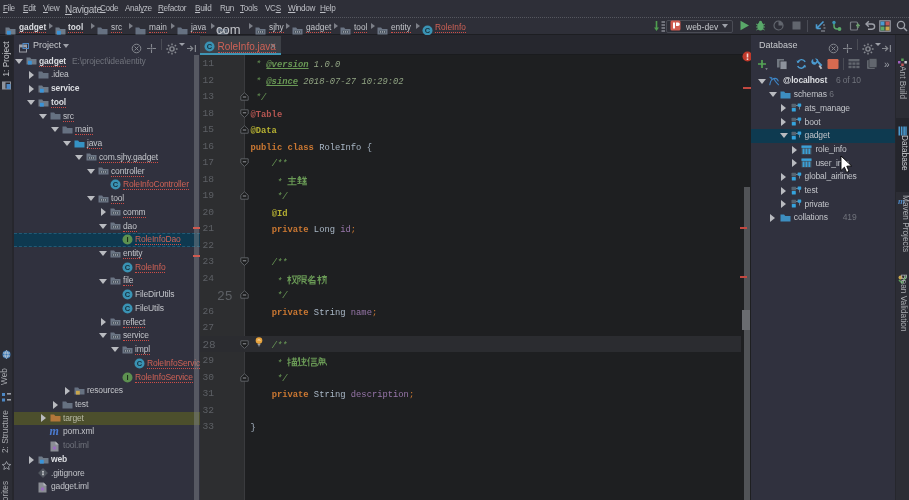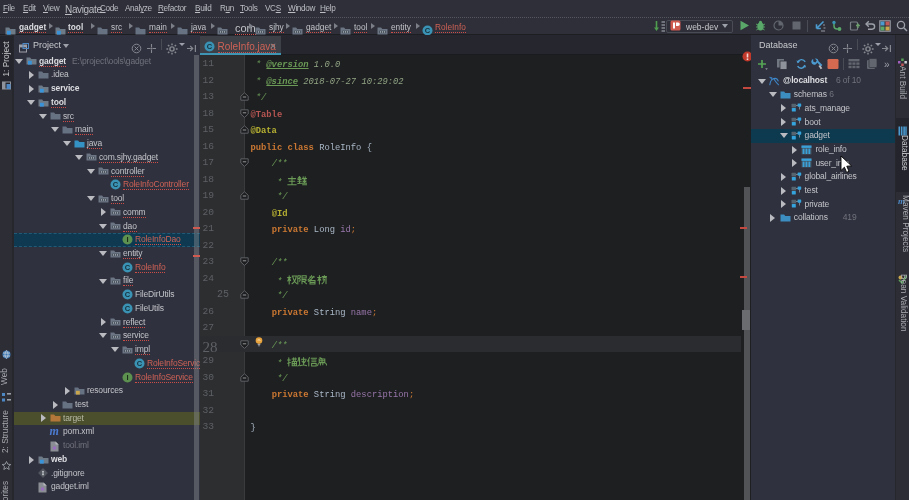--- a/index.html
+++ b/index.html
@@ -64,21 +64,21 @@
 <div class="a" style="left:211px;top:23px;width:0;height:0;border-top:3.5px solid transparent;border-bottom:3.5px solid transparent;border-left:4.5px solid #7c7f87"></div>
 <div class="a" style="left:217px;top:25.5px">
     <svg style="" width="11" height="9" viewBox="0 0 11 9">
       <path d="M0.5 1.5 h3.6 l1.2 1.6 h5.2 v5.4 h-10 z" fill="#6b7584"></path>
       <rect x="2" y="4.6" width="7" height="2.6" fill="#4b5560"></rect>
       <circle cx="3.5" cy="5.9" r="0.55" fill="#c9cbd0"></circle>
       <circle cx="5.5" cy="5.9" r="0.55" fill="#c9cbd0"></circle>
       <circle cx="7.5" cy="5.9" r="0.55" fill="#c9cbd0"></circle>
     </svg>
   </div>
-<div class="a wv" style="left:235px;top:22px;font-size:11px;color:#c2c4c9">com</div>
+<div class="a wv" style="left:216px;top:22px;font-size:13px;color:#c2c4c9">com</div>
 <div class="a" style="left:249px;top:23px;width:0;height:0;border-top:3.5px solid transparent;border-bottom:3.5px solid transparent;border-left:4.5px solid #7c7f87"></div>
 <div class="a" style="left:255px;top:25.5px">
     <svg style="" width="11" height="9" viewBox="0 0 11 9">
       <path d="M0.5 1.5 h3.6 l1.2 1.6 h5.2 v5.4 h-10 z" fill="#6b7584"></path>
       <rect x="2" y="4.6" width="7" height="2.6" fill="#4b5560"></rect>
       <circle cx="3.5" cy="5.9" r="0.55" fill="#c9cbd0"></circle>
       <circle cx="5.5" cy="5.9" r="0.55" fill="#c9cbd0"></circle>
       <circle cx="7.5" cy="5.9" r="0.55" fill="#c9cbd0"></circle>
     </svg>
   </div>
@@ -207,21 +207,21 @@
     </svg>
   </div>
 <div class="arrD" style="left:15.0px;top:58.8px"></div>
 <div class="a" style="left:25.5px;top:56.3px">
     <svg style="" width="11" height="9" viewBox="0 0 11 9">
       <path d="M0.5 1.5 h3.6 l1.2 1.6 h5.2 v5.4 h-10 z" fill="#6f7a87"></path>
       <rect x="2" y="4.8" width="3.8" height="3.8" fill="#3a93d8"></rect>
     </svg>
   </div>
 <div class="tr wv" style="left:39.0px;top:55.7px;font-weight:bold;color:#dadce0">gadget</div>
-<div class="tr" style="left:72.0px;top:55.7px;color:#70737c">E:\project\ools\gadget</div>
+<div class="tr" style="left:72.0px;top:55.7px;color:#70737c">E:\project\idea\entity</div>
 <div class="arrR" style="left:28.5px;top:71.0px"></div>
 <div class="a" style="left:37.5px;top:70.0px">
     <svg style="" width="11" height="9" viewBox="0 0 11 9">
       <path d="M0.5 1.5 h3.6 l1.2 1.6 h5.2 v5.4 h-10 z" fill="#667181"></path>
     </svg>
   </div>
 <div class="tr" style="left:51.0px;top:69.4px;color:#c2c4c9">.idea</div>
 <div class="arrR" style="left:28.5px;top:84.8px"></div>
 <div class="a" style="left:37.5px;top:83.8px">
     <svg style="" width="11" height="9" viewBox="0 0 11 9">
@@ -503,24 +503,24 @@
 <div class="a" style="left:202.5px;top:124.3px;font-family:Liberation Mono;font-size:9.6px;color:#5d6065">15</div>
 <div class="a" style="left:202.5px;top:140.8px;font-family:Liberation Mono;font-size:9.6px;color:#5d6065">16</div>
 <div class="a" style="left:202.5px;top:157.3px;font-family:Liberation Mono;font-size:9.6px;color:#5d6065">17</div>
 <div class="a" style="left:202.5px;top:173.8px;font-family:Liberation Mono;font-size:9.6px;color:#5d6065">18</div>
 <div class="a" style="left:202.5px;top:190.3px;font-family:Liberation Mono;font-size:9.6px;color:#5d6065">19</div>
 <div class="a" style="left:202.5px;top:206.8px;font-family:Liberation Mono;font-size:9.6px;color:#5d6065">20</div>
 <div class="a" style="left:202.5px;top:223.3px;font-family:Liberation Mono;font-size:9.6px;color:#5d6065">21</div>
 <div class="a" style="left:202.5px;top:239.8px;font-family:Liberation Mono;font-size:9.6px;color:#5d6065">22</div>
 <div class="a" style="left:202.5px;top:256.3px;font-family:Liberation Mono;font-size:9.6px;color:#5d6065">23</div>
 <div class="a" style="left:202.5px;top:272.8px;font-family:Liberation Mono;font-size:9.6px;color:#5d6065">24</div>
-<div class="a" style="left:217px;top:289.3px;font-family:Liberation Mono;font-size:10px;color:#5d6065">25</div>
+<div class="a" style="left:217px;top:289.3px;font-family:Liberation Mono;font-size:13px;color:#5d6065">25</div>
 <div class="a" style="left:202.5px;top:305.8px;font-family:Liberation Mono;font-size:9.6px;color:#5d6065">26</div>
 <div class="a" style="left:202.5px;top:322.3px;font-family:Liberation Mono;font-size:9.6px;color:#5d6065">27</div>
-<div class="a" style="left:202.5px;top:338.8px;font-family:Liberation Serif, serif;font-size:15px;color:#5d6065">28</div>
+<div class="a" style="left:202.5px;top:338.8px;font-family:Liberation Mono, monospace;font-size:11px;color:#5d6065">28</div>
 <div class="a" style="left:202.5px;top:355.3px;font-family:Liberation Mono;font-size:9.6px;color:#5d6065">29</div>
 <div class="a" style="left:202.5px;top:371.8px;font-family:Liberation Mono;font-size:9.6px;color:#5d6065">30</div>
 <div class="a" style="left:202.5px;top:388.3px;font-family:Liberation Mono;font-size:9.6px;color:#5d6065">31</div>
 <div class="a" style="left:202.5px;top:404.8px;font-family:Liberation Mono;font-size:9.6px;color:#5d6065">32</div>
 <div class="a" style="left:202.5px;top:421.3px;font-family:Liberation Mono;font-size:9.6px;color:#5d6065">33</div>
 <div class="a" style="left:239.5px;top:92.0px">
     <svg style="" width="9" height="9" viewBox="0 0 9 9">
       <path d="M0.8 4.2 L4.5 0.8 L8.2 4.2 V8.2 H0.8 Z" fill="#1d1e1f" stroke="#63666b" stroke-width="0.9"></path>
       <line x1="2.8" y1="5" x2="6.2" y2="5" stroke="#a0a3a8" stroke-width="0.9"></line>
     </svg>

